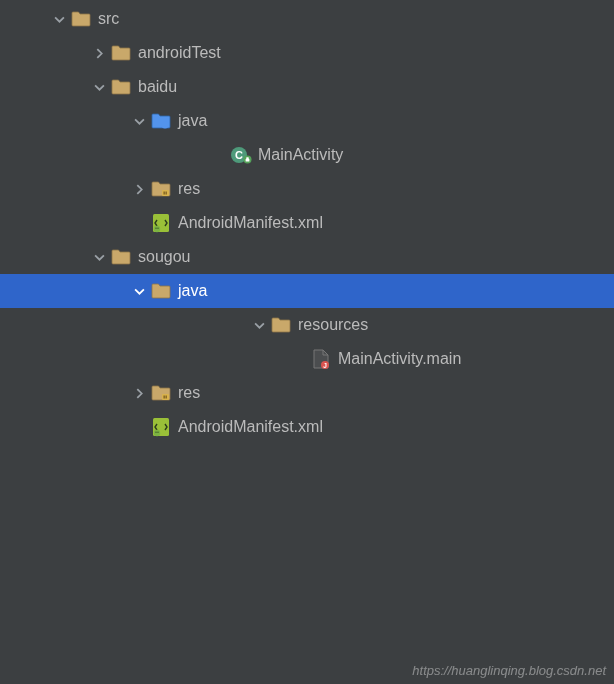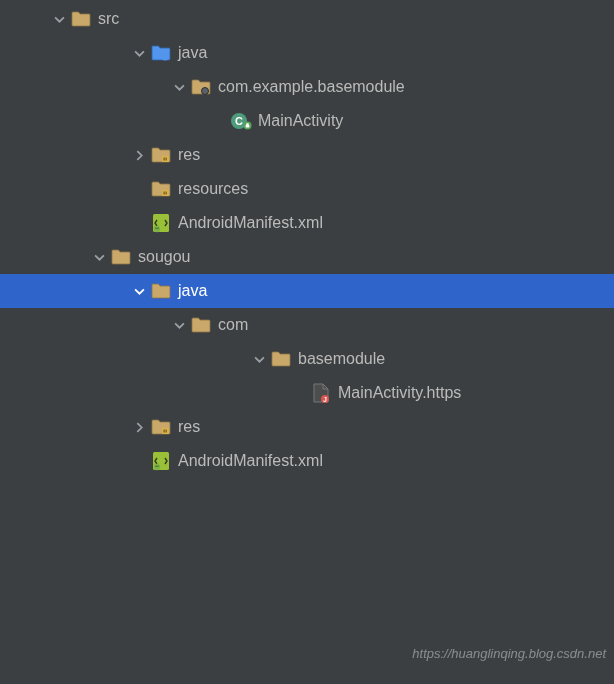--- a/index.html
+++ b/index.html
@@ -40,21 +40,21 @@
       display: inline-flex;
       align-items: center;
       justify-content: center;
       margin-right: 6px;
       position: relative;
     }
     .label { font-size: 16px; }
     .watermark {
       position: absolute;
       right: 8px;
-      bottom: 23px;
+      bottom: 6px;
       color: rgba(230,230,230,0.45);
       font-size: 13px;
       font-style: italic;
       pointer-events: none;
     }
   </style>
 </head>
 <body>
 
 <div class="tree" id="tree">
@@ -67,48 +67,63 @@
       </span>
       <span class="icon">
         <svg width="20" height="18" viewBox="0 0 20 18">
     <path d="M1 4 L1 15 Q1 16 2 16 L18 16 Q19 16 19 15 L19 5 Q19 4 18 4 L9 4 L7.5 2 L2 2 Q1 2 1 3 Z" fill="#c9a86a" stroke="#8e7547" stroke-width="0.8"></path>
 
   </svg>
       </span>
       <span class="label">src</span>
     </div>
     <div class="row">
+      <span class="indent" style="width: 90px;"></span>
+      <span class="arrow">
+        <svg width="11" height="11" viewBox="0 0 10 10">
+          <path d="M3 1 L7 5 L3 9" fill="none" stroke="#9aa0a6" stroke-width="1.6"></path>
+        </svg>
+      </span>
+      <span class="icon">
+        <svg width="20" height="18" viewBox="0 0 20 18">
+    <path d="M1 4 L1 15 Q1 16 2 16 L18 16 Q19 16 19 15 L19 5 Q19 4 18 4 L9 4 L7.5 2 L2 2 Q1 2 1 3 Z" fill="#c9a86a" stroke="#8e7547" stroke-width="0.8"></path>
+
+  </svg>
+      </span>
+      <span class="label">androidTest</span>
+    </div>
+    <div class="row">
+      <span class="indent" style="width: 90px;"></span>
+      <span class="arrow">
+        <svg width="11" height="11" viewBox="0 0 10 10">
+          <path d="M1 3 L5 7 L9 3" fill="none" stroke="#9aa0a6" stroke-width="1.6"></path>
+        </svg>
+      </span>
+      <span class="icon">
+        <svg width="20" height="18" viewBox="0 0 20 18">
+    <path d="M1 4 L1 15 Q1 16 2 16 L18 16 Q19 16 19 15 L19 5 Q19 4 18 4 L9 4 L7.5 2 L2 2 Q1 2 1 3 Z" fill="#c9a86a" stroke="#8e7547" stroke-width="0.8"></path>
+
+  </svg>
+      </span>
+      <span class="label">baidu</span>
+    </div>
+    <div class="row">
       <span class="indent" style="width: 130px;"></span>
       <span class="arrow">
         <svg width="11" height="11" viewBox="0 0 10 10">
           <path d="M1 3 L5 7 L9 3" fill="none" stroke="#9aa0a6" stroke-width="1.6"></path>
         </svg>
       </span>
       <span class="icon">
         <svg width="20" height="18" viewBox="0 0 20 18">
     <path d="M1 4 L1 15 Q1 16 2 16 L18 16 Q19 16 19 15 L19 5 Q19 4 18 4 L9 4 L7.5 2 L2 2 Q1 2 1 3 Z" fill="#5394ec" stroke="#2f65a8" stroke-width="0.8"></path>
     <circle cx="14" cy="13" r="3.5" fill="#5394ec"></circle>
   </svg>
       </span>
       <span class="label">java</span>
-    </div>
-    <div class="row">
-      <span class="indent" style="width: 170px;"></span>
-      <span class="arrow">
-        <svg width="11" height="11" viewBox="0 0 10 10">
-          <path d="M1 3 L5 7 L9 3" fill="none" stroke="#9aa0a6" stroke-width="1.6"></path>
-        </svg>
-      </span>
-      <span class="icon">
-        <svg width="20" height="18" viewBox="0 0 20 18">
-    <path d="M1 4 L1 15 Q1 16 2 16 L18 16 Q19 16 19 15 L19 5 Q19 4 18 4 L9 4 L7.5 2 L2 2 Q1 2 1 3 Z" fill="#c9a86a" stroke="#8e7547" stroke-width="0.8"></path>
-    <circle cx="14" cy="13" r="3.5" fill="#5b6266" stroke="#2b2d2f"></circle>
-  </svg>
-      </span>
-      <span class="label">com.example.basemodule</span>
     </div>
     <div class="row">
       <span class="indent" style="width: 210px;"></span>
       <span class="arrow"></span>
       <span class="icon">
         <svg width="22" height="22" viewBox="0 0 22 22">
     <circle cx="9" cy="11" r="8" fill="#4e9a7a"></circle>
     <text x="9" y="15" font-size="11" font-weight="bold" fill="#ffffff" text-anchor="middle" font-family="Arial">C</text>
     <circle cx="17.5" cy="15.5" r="4" fill="#56a35a"></circle>
     <rect x="16.2" y="13.2" width="2.6" height="2" rx="0.6" fill="#fff"></rect>
@@ -126,33 +141,20 @@
       </span>
       <span class="icon">
         <svg width="20" height="18" viewBox="0 0 20 18">
     <path d="M1 4 L1 15 Q1 16 2 16 L18 16 Q19 16 19 15 L19 5 Q19 4 18 4 L9 4 L7.5 2 L2 2 Q1 2 1 3 Z" fill="#c9a86a" stroke="#8e7547" stroke-width="0.8"></path>
     <rect x="11" y="10" width="7" height="6" rx="1" fill="#d9b24c"></rect>
           <rect x="12.5" y="11.5" width="1.3" height="3" fill="#7a5c1e"></rect>
           <rect x="14.5" y="11.5" width="1.3" height="3" fill="#7a5c1e"></rect>
   </svg>
       </span>
       <span class="label">res</span>
-    </div>
-    <div class="row">
-      <span class="indent" style="width: 130px;"></span>
-      <span class="arrow"></span>
-      <span class="icon">
-        <svg width="20" height="18" viewBox="0 0 20 18">
-    <path d="M1 4 L1 15 Q1 16 2 16 L18 16 Q19 16 19 15 L19 5 Q19 4 18 4 L9 4 L7.5 2 L2 2 Q1 2 1 3 Z" fill="#c9a86a" stroke="#8e7547" stroke-width="0.8"></path>
-    <rect x="11" y="10" width="7" height="6" rx="1" fill="#d9b24c"></rect>
-          <rect x="12.5" y="11.5" width="1.3" height="3" fill="#7a5c1e"></rect>
-          <rect x="14.5" y="11.5" width="1.3" height="3" fill="#7a5c1e"></rect>
-  </svg>
-      </span>
-      <span class="label">resources</span>
     </div>
     <div class="row">
       <span class="indent" style="width: 130px;"></span>
       <span class="arrow"></span>
       <span class="icon">
         <svg width="20" height="20" viewBox="0 0 20 20">
     <rect x="2" y="1" width="16" height="18" rx="1.5" fill="#9ac038"></rect>
     <path d="M6 7 L4 10 L6 13" stroke="#2c3e1a" stroke-width="1.4" fill="none"></path>
     <path d="M14 7 L16 10 L14 13" stroke="#2c3e1a" stroke-width="1.4" fill="none"></path>
     <circle cx="6" cy="16" r="3.2" fill="#7cb342"></circle>
@@ -186,61 +188,46 @@
       </span>
       <span class="icon">
         <svg width="20" height="18" viewBox="0 0 20 18">
     <path d="M1 4 L1 15 Q1 16 2 16 L18 16 Q19 16 19 15 L19 5 Q19 4 18 4 L9 4 L7.5 2 L2 2 Q1 2 1 3 Z" fill="#c9a86a" stroke="#8e7547" stroke-width="0.8"></path>
 
   </svg>
       </span>
       <span class="label">java</span>
     </div>
     <div class="row">
-      <span class="indent" style="width: 170px;"></span>
-      <span class="arrow">
-        <svg width="11" height="11" viewBox="0 0 10 10">
-          <path d="M1 3 L5 7 L9 3" fill="none" stroke="#9aa0a6" stroke-width="1.6"></path>
-        </svg>
-      </span>
-      <span class="icon">
-        <svg width="20" height="18" viewBox="0 0 20 18">
-    <path d="M1 4 L1 15 Q1 16 2 16 L18 16 Q19 16 19 15 L19 5 Q19 4 18 4 L9 4 L7.5 2 L2 2 Q1 2 1 3 Z" fill="#c9a86a" stroke="#8e7547" stroke-width="0.8"></path>
-
-  </svg>
-      </span>
-      <span class="label">com</span>
-    </div>
-    <div class="row">
       <span class="indent" style="width: 250px;"></span>
       <span class="arrow">
         <svg width="11" height="11" viewBox="0 0 10 10">
           <path d="M1 3 L5 7 L9 3" fill="none" stroke="#9aa0a6" stroke-width="1.6"></path>
         </svg>
       </span>
       <span class="icon">
         <svg width="20" height="18" viewBox="0 0 20 18">
     <path d="M1 4 L1 15 Q1 16 2 16 L18 16 Q19 16 19 15 L19 5 Q19 4 18 4 L9 4 L7.5 2 L2 2 Q1 2 1 3 Z" fill="#c9a86a" stroke="#8e7547" stroke-width="0.8"></path>
 
   </svg>
       </span>
-      <span class="label">basemodule</span>
+      <span class="label">resources</span>
     </div>
     <div class="row">
       <span class="indent" style="width: 290px;"></span>
       <span class="arrow"></span>
       <span class="icon">
         <svg width="18" height="20" viewBox="0 0 18 20">
     <path d="M2 1 L11 1 L16 6 L16 19 L2 19 Z" fill="#4b4d4f" stroke="#777"></path>
     <path d="M11 1 L11 6 L16 6" fill="none" stroke="#777"></path>
     <circle cx="13" cy="16" r="4" fill="#d9534f"></circle>
     <text x="13" y="18.6" font-size="6.5" font-weight="bold" fill="#ffffff" text-anchor="middle" font-family="Arial">J</text>
   </svg>
       </span>
-      <span class="label">MainActivity.https</span>
+      <span class="label">MainActivity.main</span>
     </div>
     <div class="row">
       <span class="indent" style="width: 130px;"></span>
       <span class="arrow">
         <svg width="11" height="11" viewBox="0 0 10 10">
           <path d="M3 1 L7 5 L3 9" fill="none" stroke="#9aa0a6" stroke-width="1.6"></path>
         </svg>
       </span>
       <span class="icon">
         <svg width="20" height="18" viewBox="0 0 20 18">

